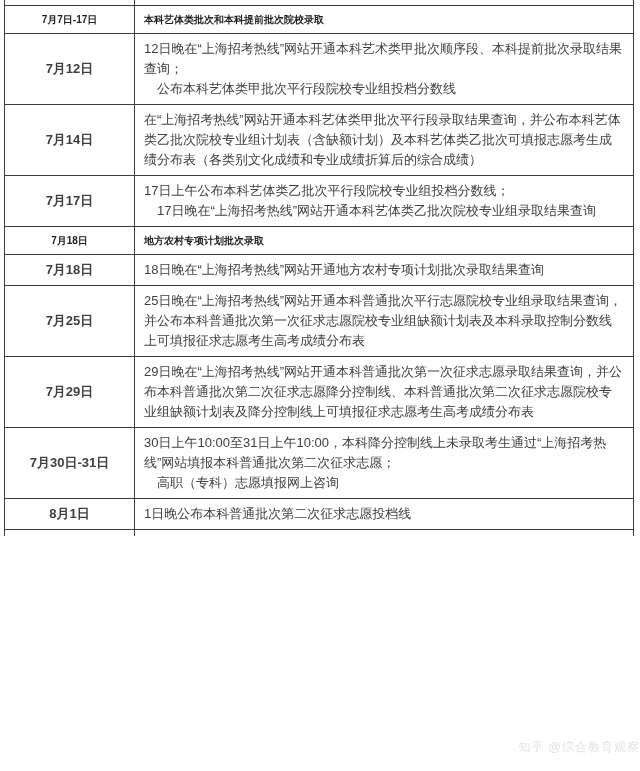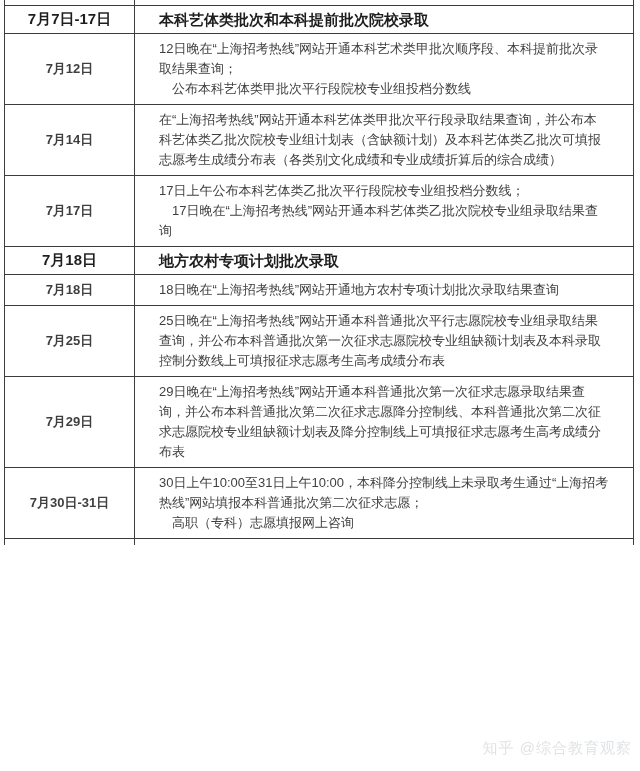--- a/index.html
+++ b/index.html
@@ -24,39 +24,39 @@
     width:129px;
     text-align:center;
     font-size:13px;
     color:#3f3f3f;
     padding:5px 3px;
     font-weight:bold;
   }
   td.desc{
     font-size:13px;
     color:#3f3f3f;
-    padding:5px 24px;
+    padding:5px 9px;
     line-height:20px;
     text-align:left;
   }
   tr.section td{
     font-weight:bold;
     color:#1e1e1e;
-    font-size:15px;
+    font-size:10px;
     padding-top:3px;
     padding-bottom:3px;
   }
   tr.section td.desc{line-height:21px;}
   tr.cut-top td{height:5px;border-top:none;padding:0;}
   tr.cut-bottom td{height:6px;border-bottom:none;padding:0;}
   .desc-line{white-space:pre-wrap;}
   .watermark{
     position:absolute;
-    top:739px;right:8px;
-    font-size:15px;
+    top:739px;right:0;
+    font-size:12px;
     letter-spacing:1px;
     color:#e0e3e6;
     font-weight:normal;
   }
 </style>
 </head>
 <body>
 
 <table class="schedule">
   <tbody>
@@ -115,20 +115,26 @@
           <div class="desc-line">29日晚在“上海招考热线”网站开通本科普通批次第一次征求志愿录取结果查询，并公布本科普通批次第二次征求志愿降分控制线、本科普通批次第二次征求志愿院校专业组缺额计划表及降分控制线上可填报征求志愿考生高考成绩分布表</div>
         </td>
       </tr>
       <tr>
         <td class="date">7月30日-31日</td>
         <td class="desc">
           <div class="desc-line">30日上午10:00至31日上午10:00，本科降分控制线上未录取考生通过“上海招考热线”网站填报本科普通批次第二次征求志愿；</div>
           <div class="desc-line">　高职（专科）志愿填报网上咨询</div>
         </td>
       </tr>
+      <tr>
+        <td class="date">8月1日</td>
+        <td class="desc">
+          <div class="desc-line">1日晚公布本科普通批次第二次征求志愿投档线</div>
+        </td>
+      </tr>
       <tr class="cut-bottom">
       <td class="date"></td>
       <td class="desc"></td>
     </tr>
   </tbody>
 </table>
 
 <div class="watermark">知乎 @综合教育观察</div>
 
 </body></html>

